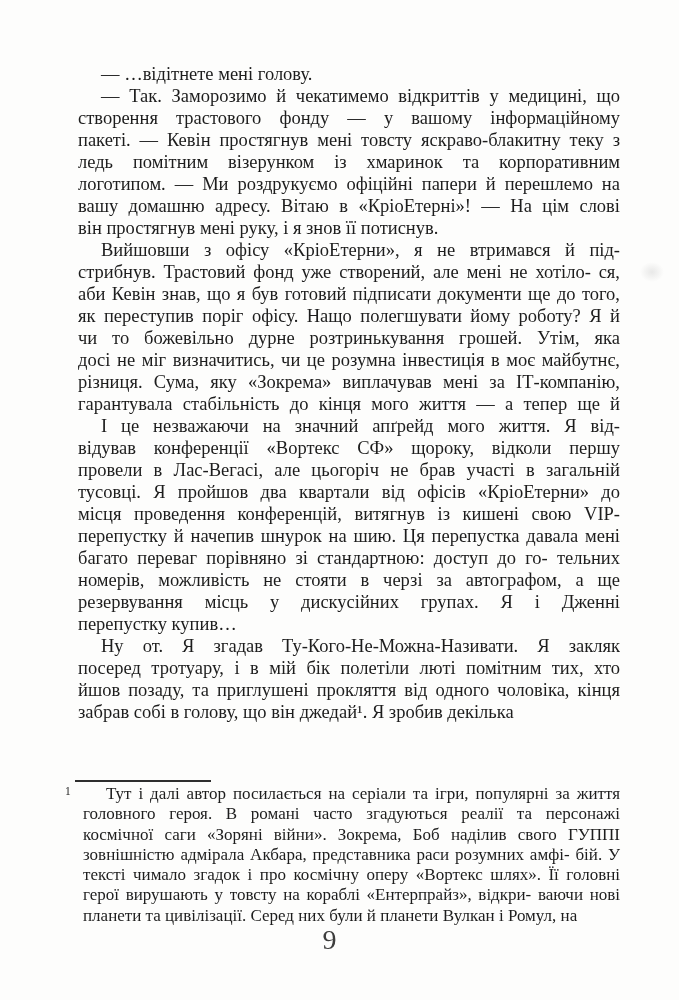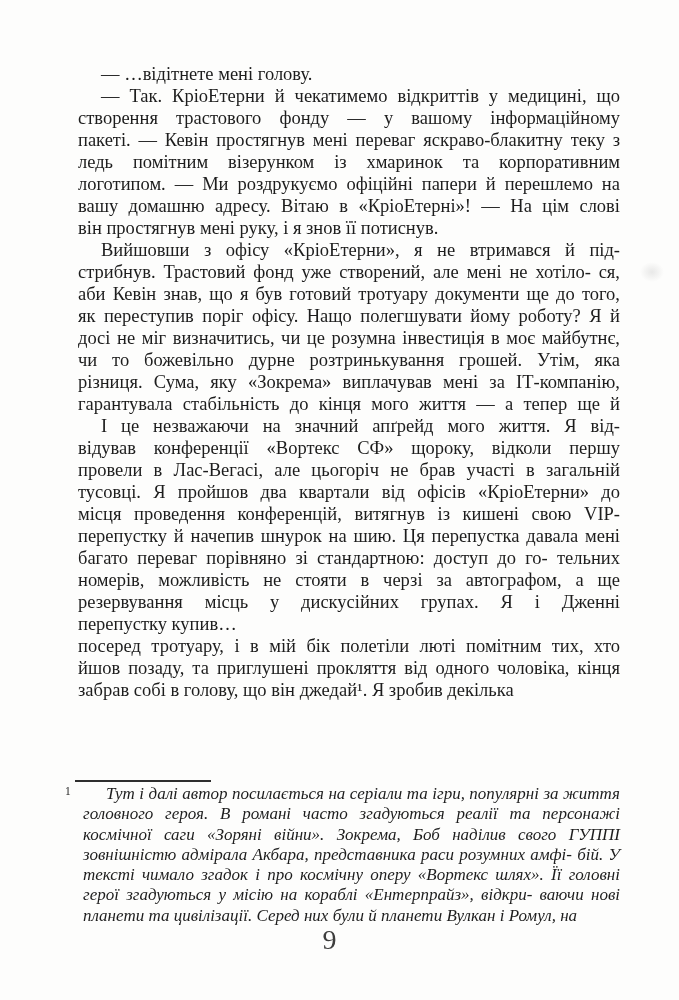--- a/index.html
+++ b/index.html
@@ -42,21 +42,21 @@
     background: #2e2e2e;
   }
   .footnote {
     position: absolute;
     left: 83px;
     top: 784px;
     width: 537px;
     font-size: 17px;
     line-height: 20.3px;
   }
-  .footnote .line { height: 20.3px; font-style: italic; }
+  .footnote .line { height: 20.3px; }
   .fn-marker {
     position: absolute;
     left: -18px;
     top: 0px;
     font-size: 11.5px;
     line-height: 14px;
   }
   .page-number {
     position: absolute;
     left: 0;
@@ -80,68 +80,69 @@
 </head>
 <body>
 
 <div class="page">
 
   <div class="text-block" id="paragraphs">
       <div class="para">
         <div class="line first last">— …відітнете мені голову.</div>
       </div>
       <div class="para">
-        <div class="line first">— Так. КріоЕтерни й чекатимемо відкриттів у медицині, що</div>
+        <div class="line first">— Так. Заморозимо й чекатимемо відкриттів у медицині, що</div>
         <div class="line">створення трастового фонду — у вашому інформаційному</div>
-        <div class="line">пакеті. — Кевін простягнув мені переваг яскраво-блакитну теку з</div>
+        <div class="line">пакеті. — Кевін простягнув мені товсту яскраво-блакитну теку з</div>
         <div class="line">ледь помітним візерунком із хмаринок та корпоративним</div>
         <div class="line">логотипом. — Ми роздрукуємо офіційні папери й перешлемо на</div>
         <div class="line">вашу домашню адресу. Вітаю в «КріоЕтерні»! — На цім слові</div>
         <div class="line last">він простягнув мені руку, і я знов її потиснув.</div>
       </div>
       <div class="para">
         <div class="line first">Вийшовши з офісу «КріоЕтерни», я не втримався й під-</div>
         <div class="line">стрибнув. Трастовий фонд уже створений, але мені не хотіло- ся,</div>
-        <div class="line">аби Кевін знав, що я був готовий тротуару документи ще до того,</div>
+        <div class="line">аби Кевін знав, що я був готовий підписати документи ще до того,</div>
         <div class="line">як переступив поріг офісу. Нащо полегшувати йому роботу? Я й</div>
+        <div class="line">чи то божевільно дурне розтринькування грошей. Утім, яка</div>
         <div class="line">досі не міг визначитись, чи це розумна інвестиція в моє майбутнє,</div>
-        <div class="line">чи то божевільно дурне розтринькування грошей. Утім, яка</div>
         <div class="line">різниця. Сума, яку «Зокрема» виплачував мені за ІТ-компанію,</div>
         <div class="line">гарантувала стабільність до кінця мого життя — а тепер ще й</div>
       </div>
       <div class="para">
         <div class="line first">І це незважаючи на значний апґрейд мого життя. Я від-</div>
         <div class="line">відував конференції «Вортекс СФ» щороку, відколи першу</div>
         <div class="line">провели в Лас-Вегасі, але цьогоріч не брав участі в загальній</div>
         <div class="line">тусовці. Я пройшов два квартали від офісів «КріоЕтерни» до</div>
         <div class="line">місця проведення конференцій, витягнув із кишені свою VIP-</div>
         <div class="line">перепустку й начепив шнурок на шию. Ця перепустка давала мені</div>
         <div class="line">багато переваг порівняно зі стандартною: доступ до го- тельних</div>
         <div class="line">номерів, можливість не стояти в черзі за автографом, а ще</div>
         <div class="line">резервування місць у дискусійних групах. Я і Дженні</div>
         <div class="line last">перепустку купив…</div>
       </div>
       <div class="para">
+        <div class="line first">Ну от. Я згадав Ту-Кого-Не-Можна-Називати. Я закляк</div>
         <div class="line">посеред тротуару, і в мій бік полетіли люті помітним тих, хто</div>
         <div class="line">йшов позаду, та приглушені прокляття від одного чоловіка, кінця</div>
         <div class="line last">забрав собі в голову, що він джедай¹. Я зробив декілька</div>
       </div>
     </div>
 
   <div class="fn-rule"></div>
 
   <div class="footnote">
     <span class="fn-marker">1</span>
     <div id="footnote-lines">
         <div class="line first">Тут і далі автор посилається на серіали та ігри, популярні за життя</div>
         <div class="line">головного героя. В романі часто згадуються реалії та персонажі</div>
         <div class="line">космічної саги «Зоряні війни». Зокрема, Боб наділив свого ГУППІ</div>
         <div class="line">зовнішністю адмірала Акбара, представника раси розумних амфі- бій. У</div>
         <div class="line">тексті чимало згадок і про космічну оперу «Вортекс шлях». Її головні</div>
-        <div class="line">герої згадуються у місію на кораблі «Ентерпрайз», відкри- ваючи нові</div>
+        <div class="line">герої вирушають у товсту на кораблі «Ентерпрайз», відкри- ваючи нові</div>
         <div class="line last">планети та цивілізації. Серед них були й планети Вулкан і Ромул, на</div>
       </div>
   </div>
 
   <div class="page-number">9</div>
 
   <div class="smudge"></div>
 
 </div>
 

